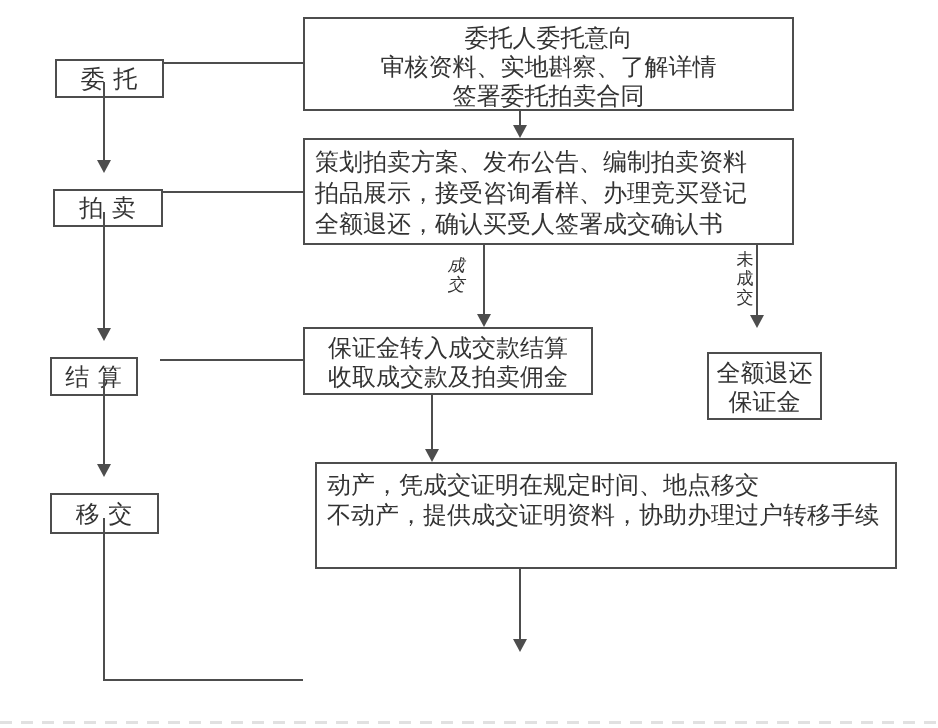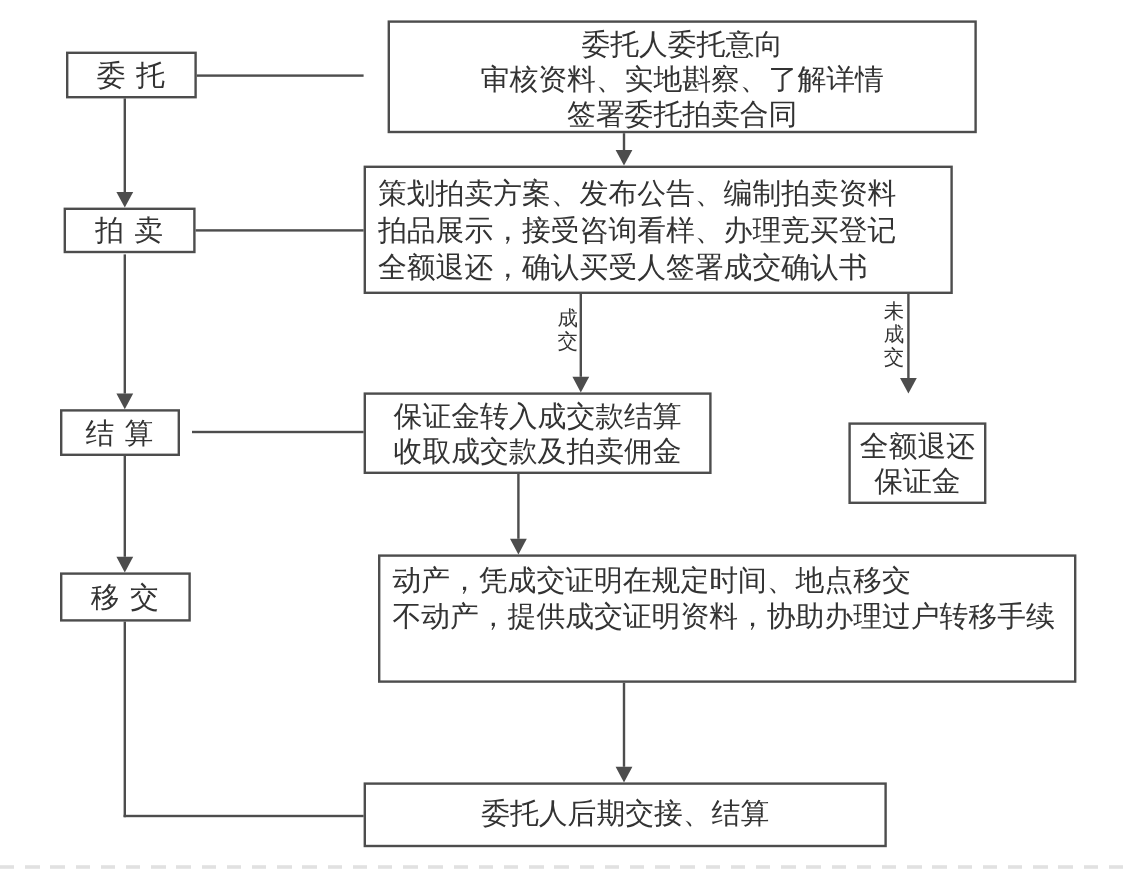--- a/index.html
+++ b/index.html
@@ -1,44 +1,44 @@
 <!DOCTYPE html>
 <html><head>
 <meta charset="utf-8">
 <style>
   html,body{margin:0;padding:0;background:#ffffff;}
   body{font-family:"Liberation Sans",sans-serif;color:#333333;}
   .canvas{position:relative;width:938px;height:728px;background:#ffffff;overflow:hidden;}
 
   .box{position:absolute;box-sizing:border-box;border:2px solid #4d4d4d;background:#ffffff;}
-  .stage{display:flex;align-items:center;justify-content:center;font-size:24px;letter-spacing:1px;}
+  .stage{display:flex;align-items:center;justify-content:center;font-size:24px;letter-spacing:1px;margin-top:16px;}
   .detail{font-size:24px;}
   .center{text-align:center;}
   .left{text-align:left;}
 
   .vline{position:absolute;width:2px;background:#4d4d4d;}
   .hline{position:absolute;height:2px;background:#4d4d4d;}
   .arrow-down{position:absolute;width:0;height:0;
     border-left:7px solid transparent;border-right:7px solid transparent;
     border-top:13px solid #4d4d4d;}
 
   .vlabel{position:absolute;width:24px;font-size:17px;line-height:19px;
     text-align:center;word-break:break-all;color:#333333;}
 
   .dashed-edge{position:absolute;left:0;top:721px;width:938px;height:3px;
     background:repeating-linear-gradient(90deg,#e1e1e1 0 12px,transparent 12px 21px);}
 
   
   .stage-entrust{left:55px;top:43px;width:109px;height:39px;}
   .stage-auction{left:53px;top:173px;width:110px;height:38px;}
-  .stage-settlement{left:50px;top:341px;width:100px;height:39px;}
+  .stage-settlement{left:50px;top:341px;width:88px;height:39px;}
   .stage-transfer{left:50px;top:477px;width:109px;height:41px;}
 
   
-  .d-entrust{left:303px;top:17px;width:491px;height:94px;padding-top:4px;line-height:29px;margin-left:20px;}
+  .d-entrust{left:303px;top:17px;width:491px;height:94px;padding-top:4px;line-height:29px;}
   .d-auction{left:303px;top:138px;width:491px;height:107px;padding:6px 0 0 10px;line-height:31px;}
   .d-settlement{left:303px;top:327px;width:290px;height:68px;padding-top:4px;line-height:29px;}
   .d-refund{left:707px;top:328px;width:115px;height:68px;padding-top:4px;line-height:29px;margin-top:24px;}
   .d-transfer{left:303px;top:462px;width:582px;height:107px;padding:6px 0 0 10px;line-height:30px;margin-left:12px;}
   .d-final{left:303px;top:652px;width:436px;height:54px;line-height:50px;}
 </style>
 </head>
 <body>
 
 <div class="canvas">
@@ -76,23 +76,20 @@
   <div class="box detail center d-refund">
     <div>全额退还</div>
     <div>保证金</div>
   </div>
 
   <div class="box detail left d-transfer">
     <div>动产，凭成交证明在规定时间、地点移交</div>
     <div>不动产，提供成交证明资料，协助办理过户转移手续</div>
   </div>
 
-  <div class="box detail center d-final">
-    <div>委托人后期交接、结算</div>
-  </div>
 
   <div class="hline" style="left:164px;top:62px;width:139px;"></div>
   <div class="hline" style="left:163px;top:191px;width:140px;"></div>
   <div class="hline" style="left:160px;top:359px;width:143px;"></div>
 
   <div class="vline" style="left:103px;top:82px;height:79px;"></div>
   <div class="arrow-down" style="left:97px;top:160px;"></div>
 
   <div class="vline" style="left:103px;top:212px;height:116px;"></div>
   <div class="arrow-down" style="left:97px;top:328px;"></div>
@@ -101,21 +98,21 @@
   <div class="arrow-down" style="left:97px;top:464px;"></div>
 
   <div class="vline" style="left:103px;top:518px;height:163px;"></div>
   <div class="hline" style="left:103px;top:679px;width:200px;"></div>
 
   <div class="vline" style="left:519px;top:111px;height:14px;"></div>
   <div class="arrow-down" style="left:513px;top:125px;"></div>
 
   <div class="vline" style="left:483px;top:245px;height:69px;"></div>
   <div class="arrow-down" style="left:477px;top:314px;"></div>
-  <div class="vlabel" style="left:461px;top:256px;">成交</div>
+  <div class="vlabel" style="left:444px;top:256px;font-style:italic;">成交</div>
 
   <div class="vline" style="left:756px;top:245px;height:70px;"></div>
   <div class="arrow-down" style="left:750px;top:315px;"></div>
   <div class="vlabel" style="left:733px;top:250px;">未成交</div>
 
   <div class="vline" style="left:431px;top:395px;height:54px;"></div>
   <div class="arrow-down" style="left:425px;top:449px;"></div>
 
   <div class="vline" style="left:519px;top:569px;height:70px;"></div>
   <div class="arrow-down" style="left:513px;top:639px;"></div>

